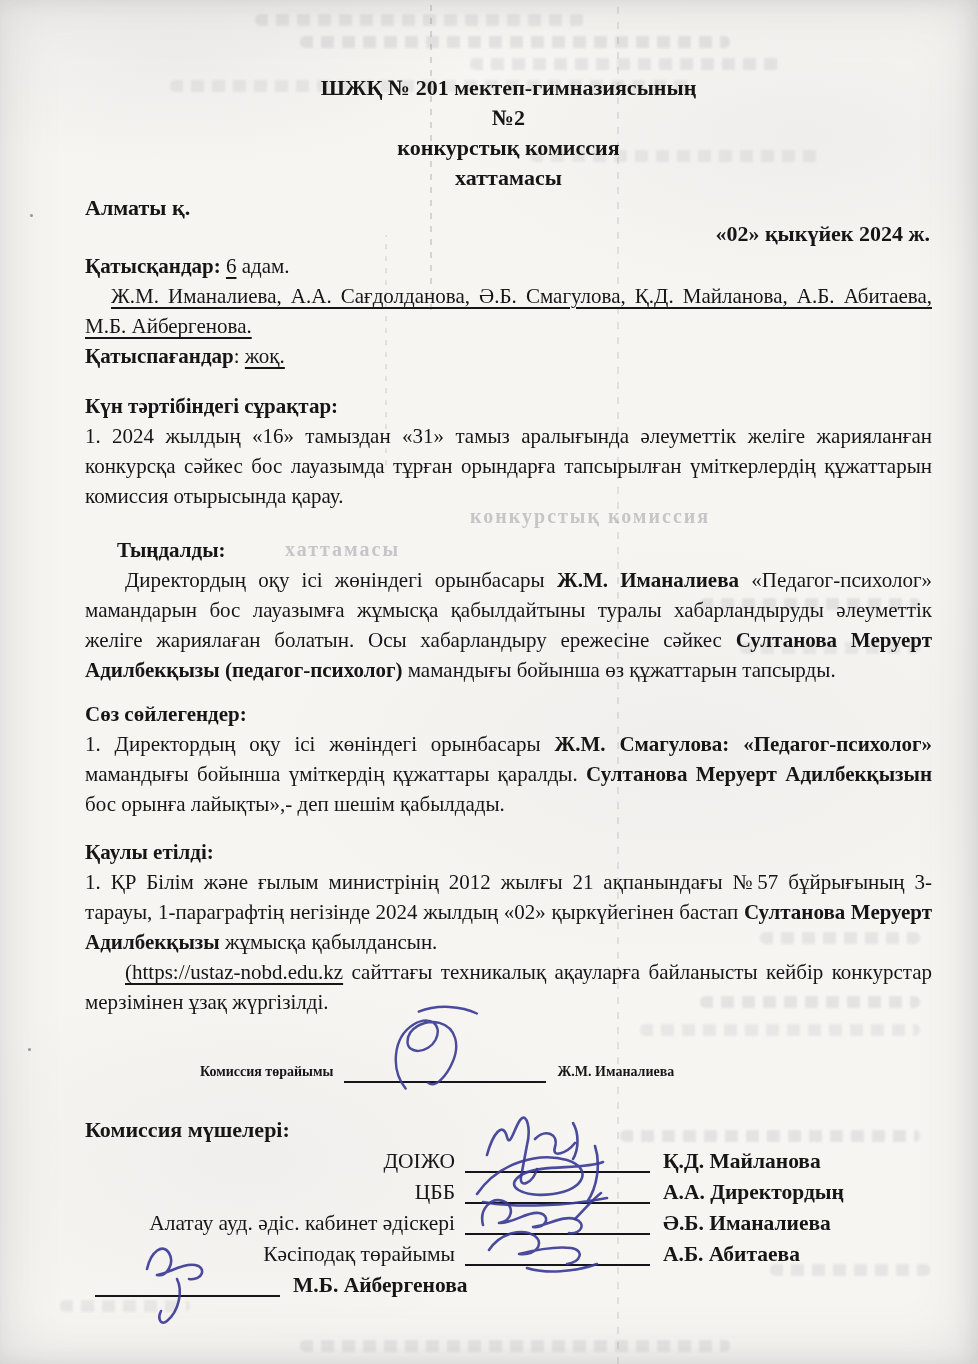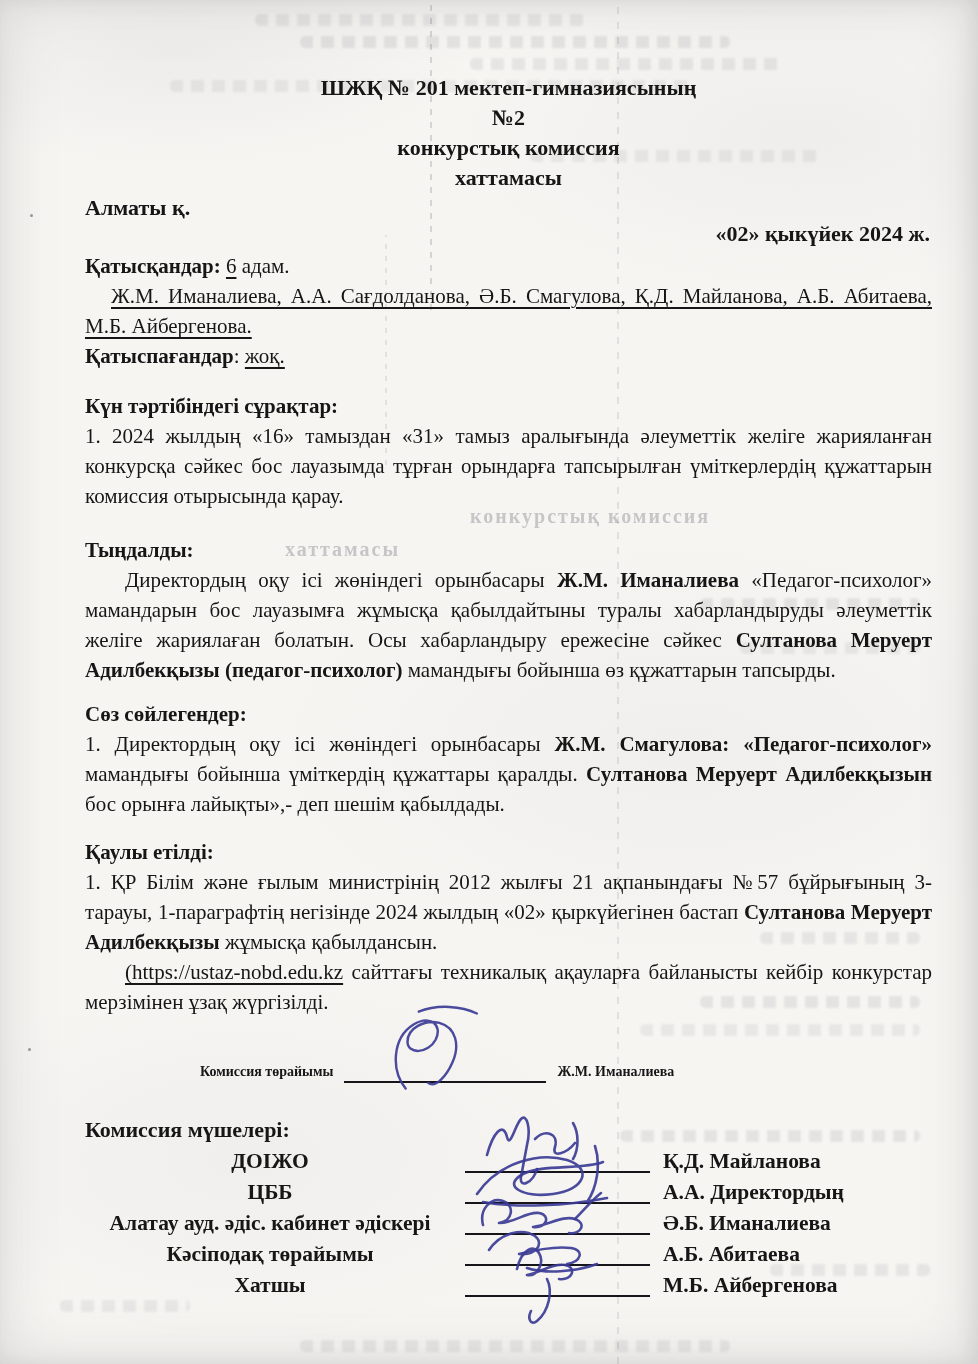--- a/index.html
+++ b/index.html
@@ -40,35 +40,35 @@
   .city{font-weight:bold;font-size:22px;line-height:26px;margin-top:2px;}
   .date{font-weight:bold;font-size:22px;line-height:26px;text-align:right;padding-right:2px;}
   .present{margin-top:4px;}
   b,.bold{font-weight:bold;}
   .u{ text-decoration:underline;text-decoration-thickness:1.5px;text-underline-offset:4px;}
   .names{line-height:30px;text-align:justify;}
   .names .u{padding-left:26px;}
   .h{font-weight:bold;}
   .just{text-align:justify;}
   .gap-agenda{margin-top:20px;}
-  .gap-heard{margin-top:24px;}
+  .gap-heard{margin-top:24px;margin-left:32px;}
   .gap-speak{margin-top:14px;}
   .gap-resol{margin-top:18px;}
   .indent{text-indent:40px;}
   
   .chair-row{margin-top:34px;margin-left:115px;display:flex;align-items:flex-end;font-size:14px;}
   .chair-role{font-weight:bold;}
   .sline{position:relative;display:inline-block;border-bottom:2px solid #15151a;height:30px;}
   .chair-line{width:202px;margin:0 12px 4px 10px;}
   .sig{position:absolute;overflow:visible;pointer-events:none;}
   .sig path{fill:none;stroke:var(--ink,#3c3c96);stroke-width:2.6;stroke-linecap:round;stroke-linejoin:round;opacity:.92;}
   .chair-name,.mname{font-weight:bold;}
   .members-h{margin-top:28px;font-weight:bold;font-size:22px;}
   .mrow{display:flex;align-items:flex-end;height:31px;font-size:21.5px;}
-  .mrole{width:370px;text-align:center;font-weight:bold;white-space:nowrap;}
+  .mrole{width:370px;text-align:right;font-weight:normal;white-space:nowrap;}
   .mline{width:185px;margin:0 13px 3px 10px;height:26px;}
   .mname{white-space:nowrap;}
 </style>
 </head>
 <body>
 
 <div class="page">
 
   <div class="fold fold-1"></div>
   <div class="fold fold-2"></div>
@@ -184,21 +184,20 @@
       <span class="sline mline">
         <svg class="sig" style="left:10px;bottom:-14px;width:140px;height:70px" viewBox="0 0 140 70">
           <path d="M14 42 C26 24 48 20 60 28 C70 36 60 48 44 46 C60 42 80 38 96 40 C110 42 106 54 92 56"></path>
           <path d="M52 60 C70 66 100 64 122 56"></path>
         </svg>
       </span>
       <span class="mname">А.Б. Абитаева</span>
     </div>
 
     <div class="mrow">
-      <span class="mrole">Хатшы</span>
       <span class="sline mline">
         <svg class="sig" style="left:18px;bottom:-30px;width:130px;height:100px" viewBox="0 0 130 100">
           <path d="M34 44 C38 26 50 18 56 28 C62 38 54 52 44 50 C56 48 70 38 82 40 C94 42 90 56 76 54"></path>
           <path d="M64 54 C70 66 66 86 54 96 C48 101 44 94 48 86"></path>
         </svg>
       </span>
       <span class="mname">М.Б. Айбергенова</span>
     </div>
 
   </div>

